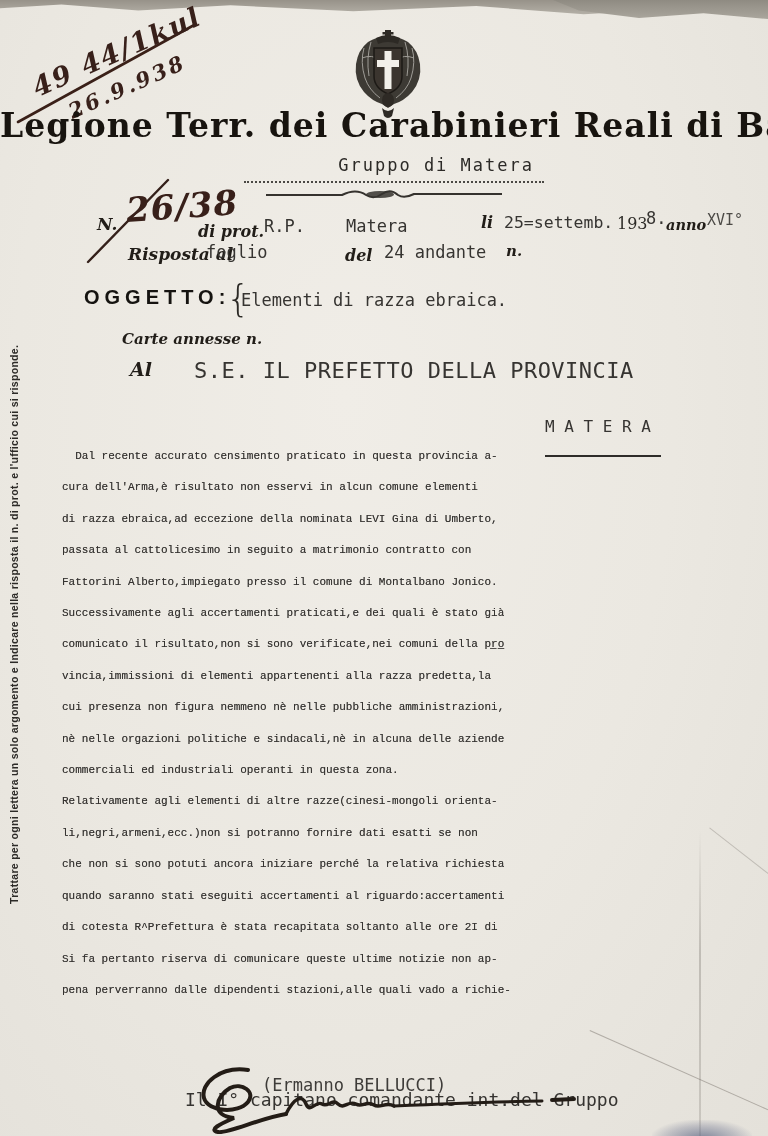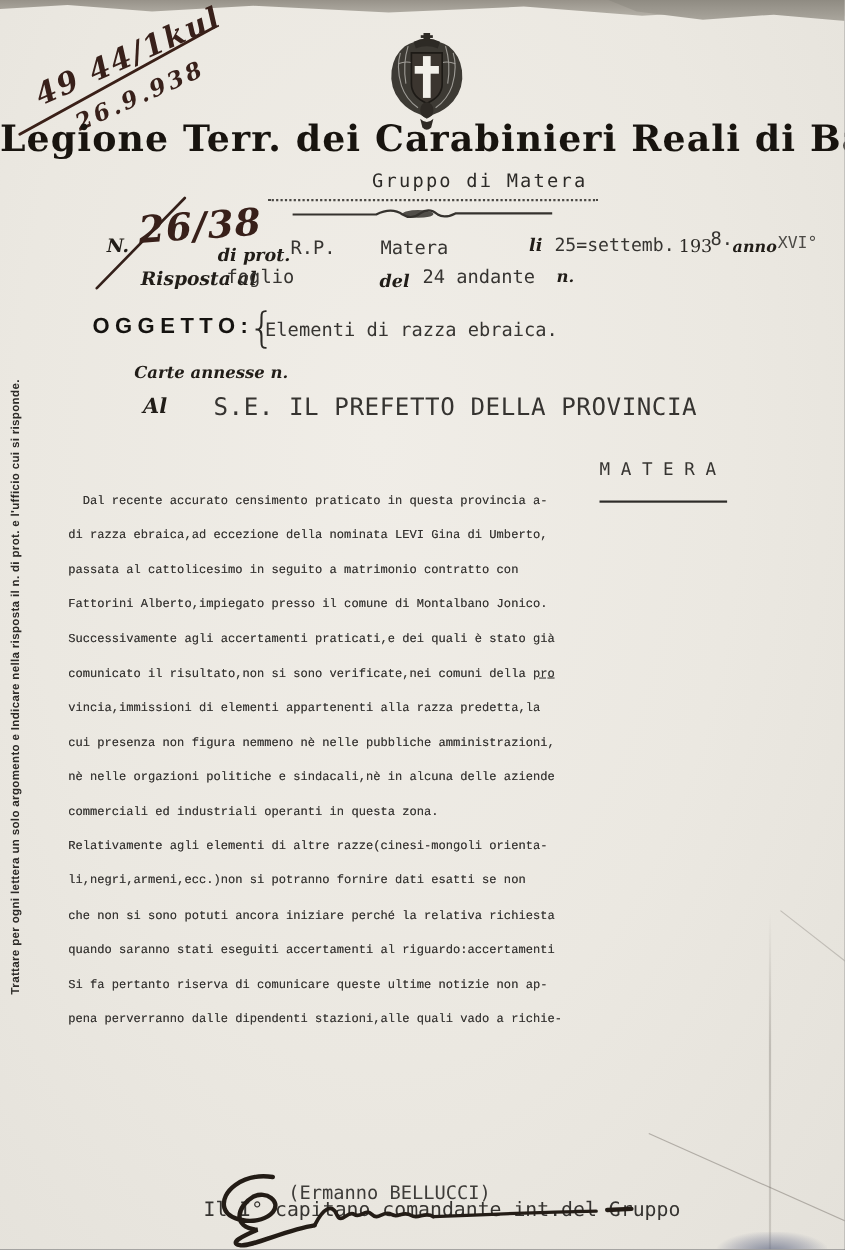--- a/index.html
+++ b/index.html
@@ -175,33 +175,35 @@
 
   <span class="pl carte">Carte annesse n.</span>
   <span class="pl al-label">Al</span>
   <span class="tw recipient">S.E. IL PREFETTO DELLA PROVINCIA</span>
   <span class="tw matera">M A T E R A</span>
 
   <div class="margin-note">Trattare per ogni lettera un solo argomento e Indicare nella risposta il n. di prot. e l'ufficio cui si risponde.</div>
 
   <div class="body-text">
       <div class="tline">  Dal recente accurato censimento praticato in questa provincia a-</div>
+      <div class="tline">cura dell'Arma,è risultato non esservi in alcun comune elementi</div>
       <div class="tline">di razza ebraica,ad eccezione della nominata LEVI Gina di Umberto,</div>
       <div class="tline">passata al cattolicesimo in seguito a matrimonio contratto con</div>
       <div class="tline">Fattorini Alberto,impiegato presso il comune di Montalbano Jonico.</div>
       <div class="tline">Successivamente agli accertamenti praticati,e dei quali è stato già</div>
       <div class="tline">comunicato il risultato,non si sono verificate,nei comuni della pr̲o̲</div>
       <div class="tline">vincia,immissioni di elementi appartenenti alla razza predetta,la</div>
       <div class="tline">cui presenza non figura nemmeno nè nelle pubbliche amministrazioni,</div>
       <div class="tline">nè nelle orgazioni politiche e sindacali,nè in alcuna delle aziende</div>
       <div class="tline">commerciali ed industriali operanti in questa zona.</div>
       <div class="tline">Relativamente agli elementi di altre razze(cinesi-mongoli orienta-</div>
       <div class="tline">li,negri,armeni,ecc.)non si potranno fornire dati esatti se non</div>
       <div class="tline">che non si sono potuti ancora iniziare perché la relativa richiesta</div>
       <div class="tline">quando saranno stati eseguiti accertamenti al riguardo:accertamenti</div>
+      <div class="tline">di cotesta R^Prefettura è stata recapitata soltanto alle ore 2I di</div>
       <div class="tline">Si fa pertanto riserva di comunicare queste ultime notizie non ap-</div>
       <div class="tline">pena perverranno dalle dipendenti stazioni,alle quali vado a richie-</div>
     </div>
 
   <span class="tw closing-role">Il I° capitano comandante int.del Gruppo</span>
   <span class="tw closing-name">(Ermanno BELLUCCI)</span>
 
   <svg class="sig-svg" viewBox="0 0 400 78">
     <g fill="none" stroke="#231c16" stroke-linecap="round">
       <path d="M58 12 C30 8 10 26 14 40 C18 54 48 56 58 44 C66 34 52 24 40 30 C26 38 20 58 44 60 C30 66 18 72 28 74 C38 76 70 60 96 56" stroke-width="4"></path>

